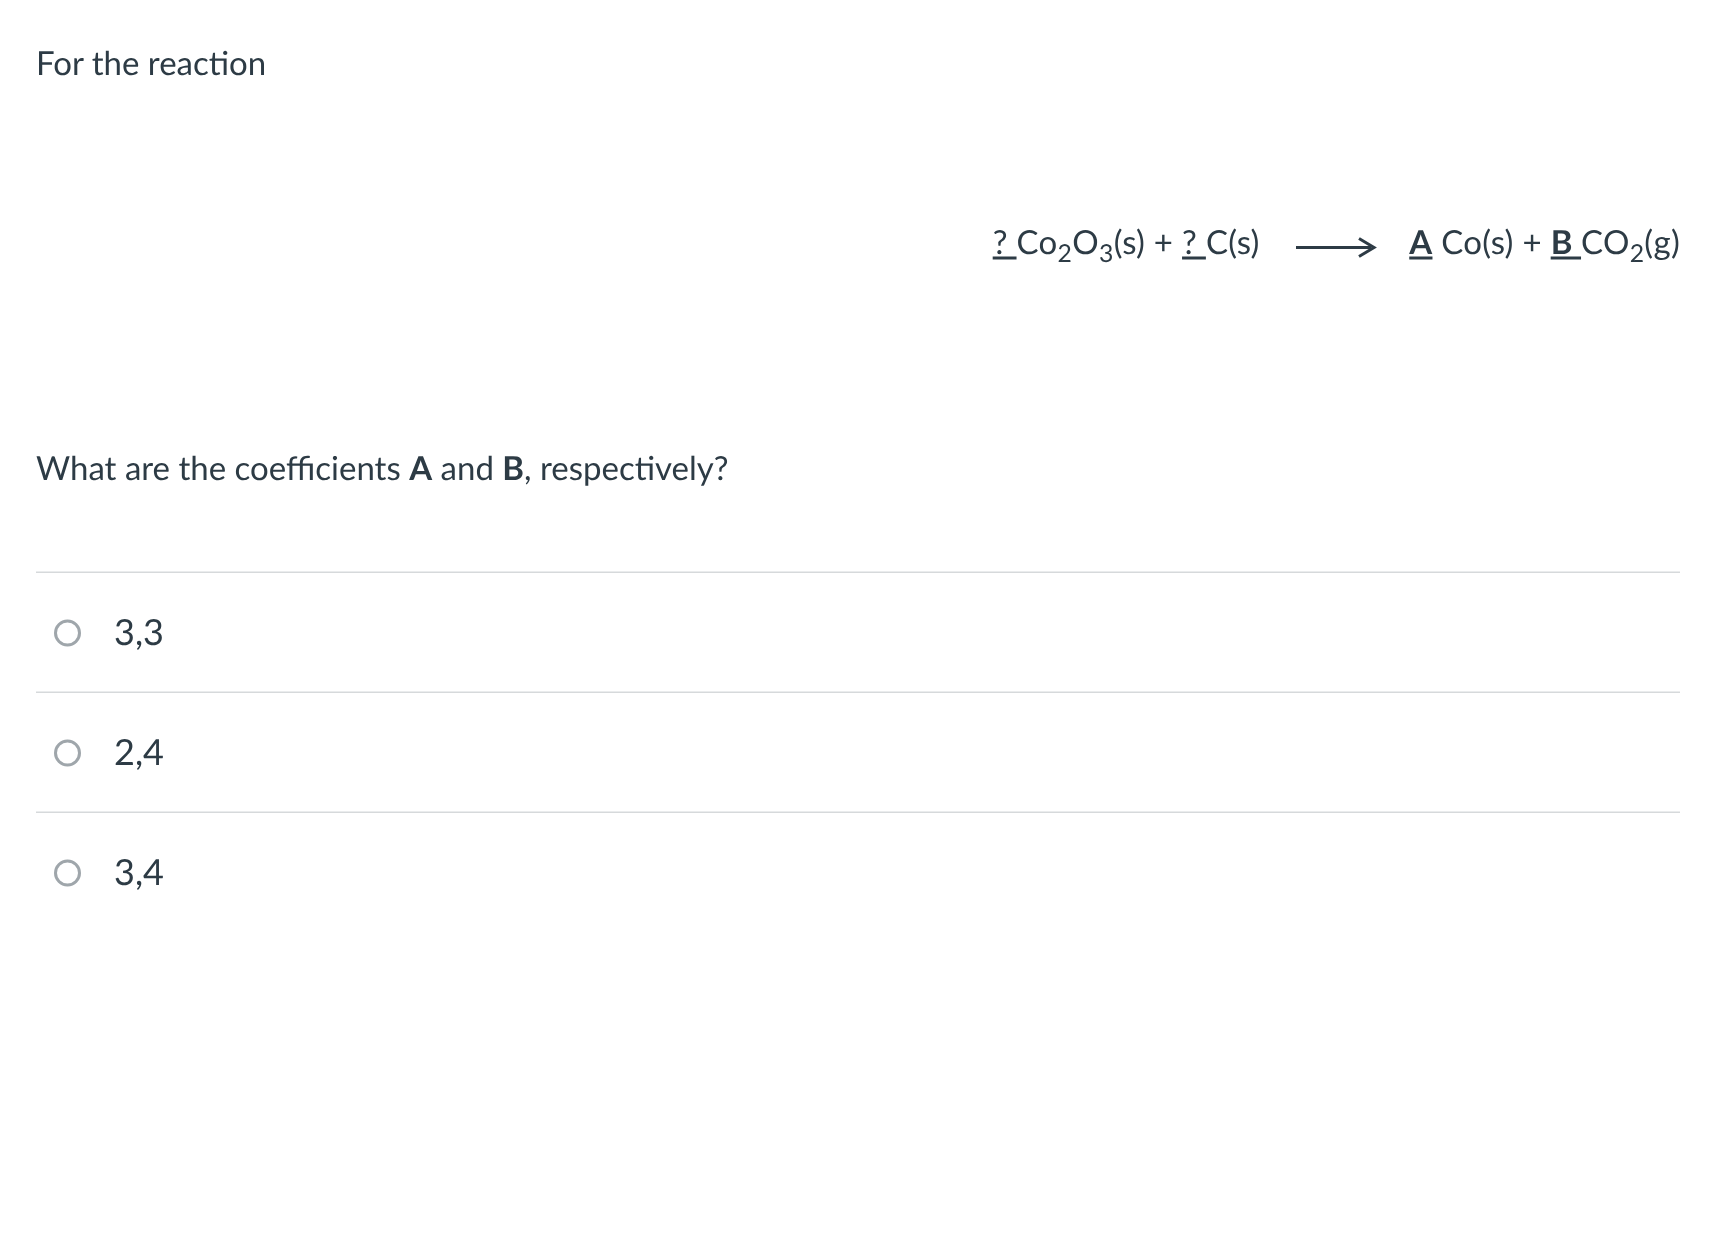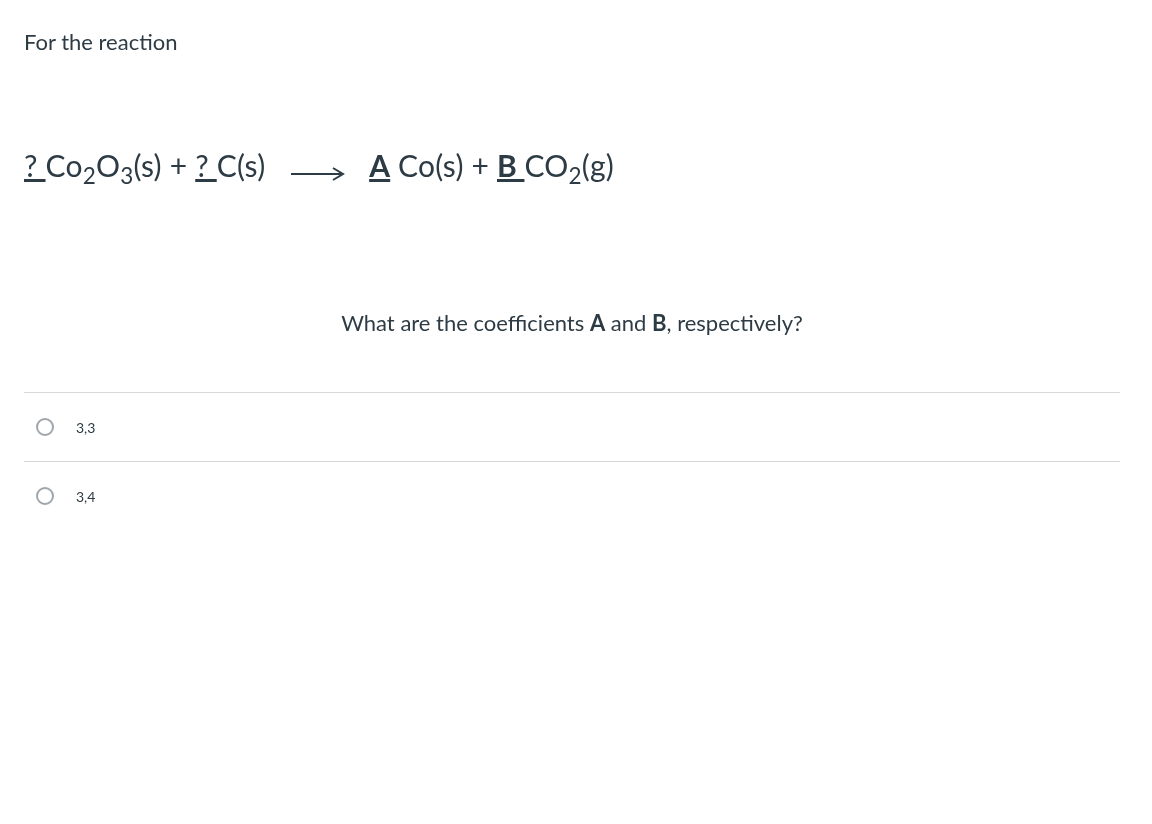--- a/index.html
+++ b/index.html
@@ -14,43 +14,43 @@
     font-size: 19px;
   }
   .container {
     padding: 28px 32px 0 24px;
   }
   .intro {
     font-size: 22px;
     margin-bottom: 92px;
   }
   .equation {
-    font-size: 30px;
+    font-size: 22px;
     margin-bottom: 120px;
     letter-spacing: 0.2px;
+    text-align: right;
   }
   .equation .u {
     text-decoration: underline;
   }
   .equation .b {
     font-weight: 700;
   }
   .equation .arrow {
     display: inline-block;
     vertical-align: middle;
     margin: 0 14px 0 18px;
   }
   .equation sub {
     font-size: 0.75em;
     vertical-align: sub;
   }
   .prompt {
     font-size: 22px;
     margin-bottom: 56px;
-    text-align: center;
   }
   .prompt .b {
     font-weight: 700;
   }
   .option-list {
     border-top: 1px solid #d6d9db;
   }
   .option {
     display: flex;
     align-items: center;
@@ -75,21 +75,21 @@
   }
   .radio:checked::after {
     content: "";
     position: absolute;
     left: 3px; top: 3px;
     width: 8px; height: 8px;
     border-radius: 50%;
     background: #2d3b45;
   }
   .option-label {
-    font-size: 14px;
+    font-size: 24px;
   }
 </style>
 </head>
 <body>
 
 <div class="container">
 
   <div class="intro">For the reaction</div>
 
   <div class="equation">
@@ -107,17 +107,21 @@
     <span>What are the coefficients </span><span class="b">A</span><span> and </span><span class="b">B</span><span>, respectively?</span>
   </div>
 
   <div class="option-list">
     <label class="option">
       <input type="radio" name="answer" class="radio" style="">
       <span class="option-label">3,3</span>
     </label>
     <label class="option">
       <input type="radio" name="answer" class="radio" style="">
+      <span class="option-label">2,4</span>
+    </label>
+    <label class="option">
+      <input type="radio" name="answer" class="radio" style="">
       <span class="option-label">3,4</span>
     </label>
   </div>
 
 </div>
 
 </body></html>

